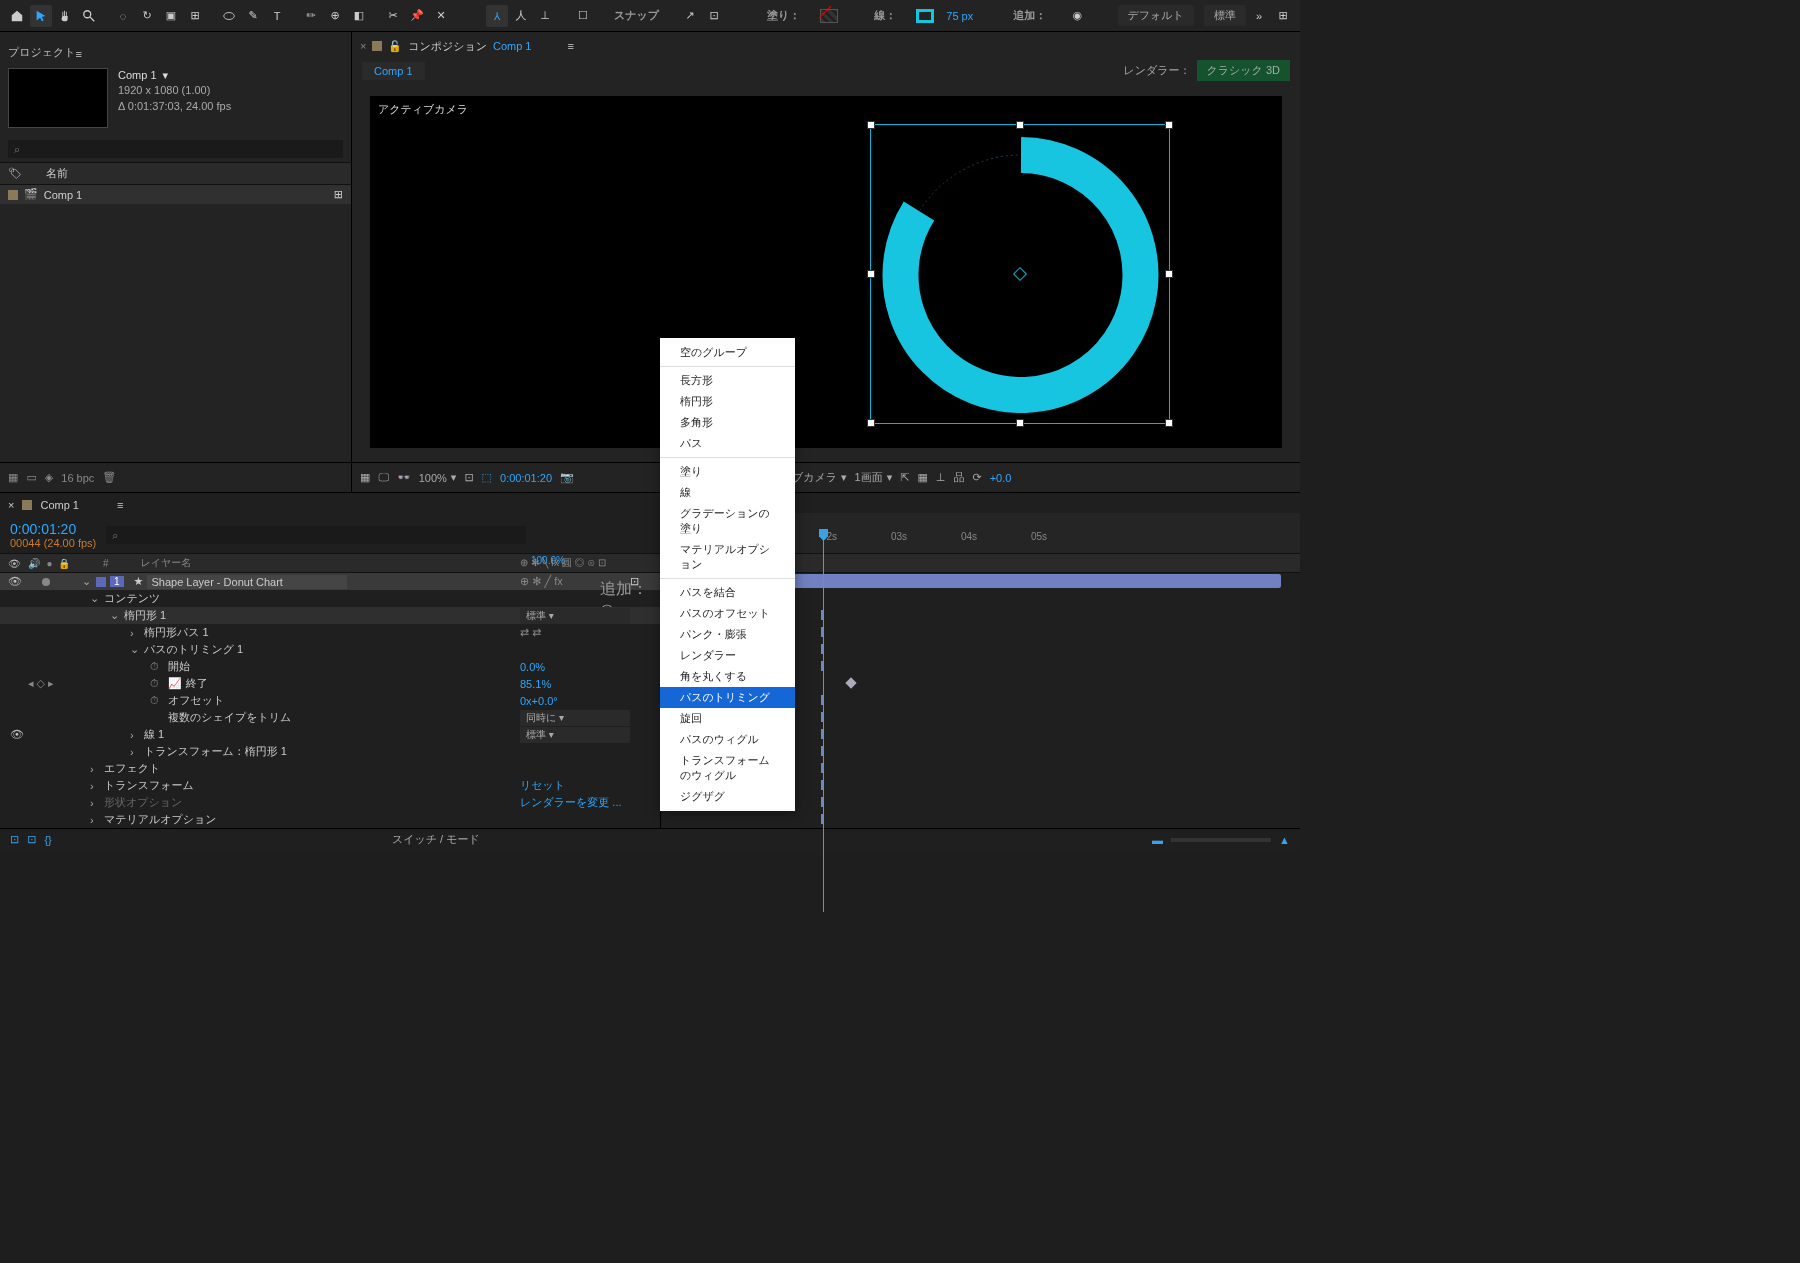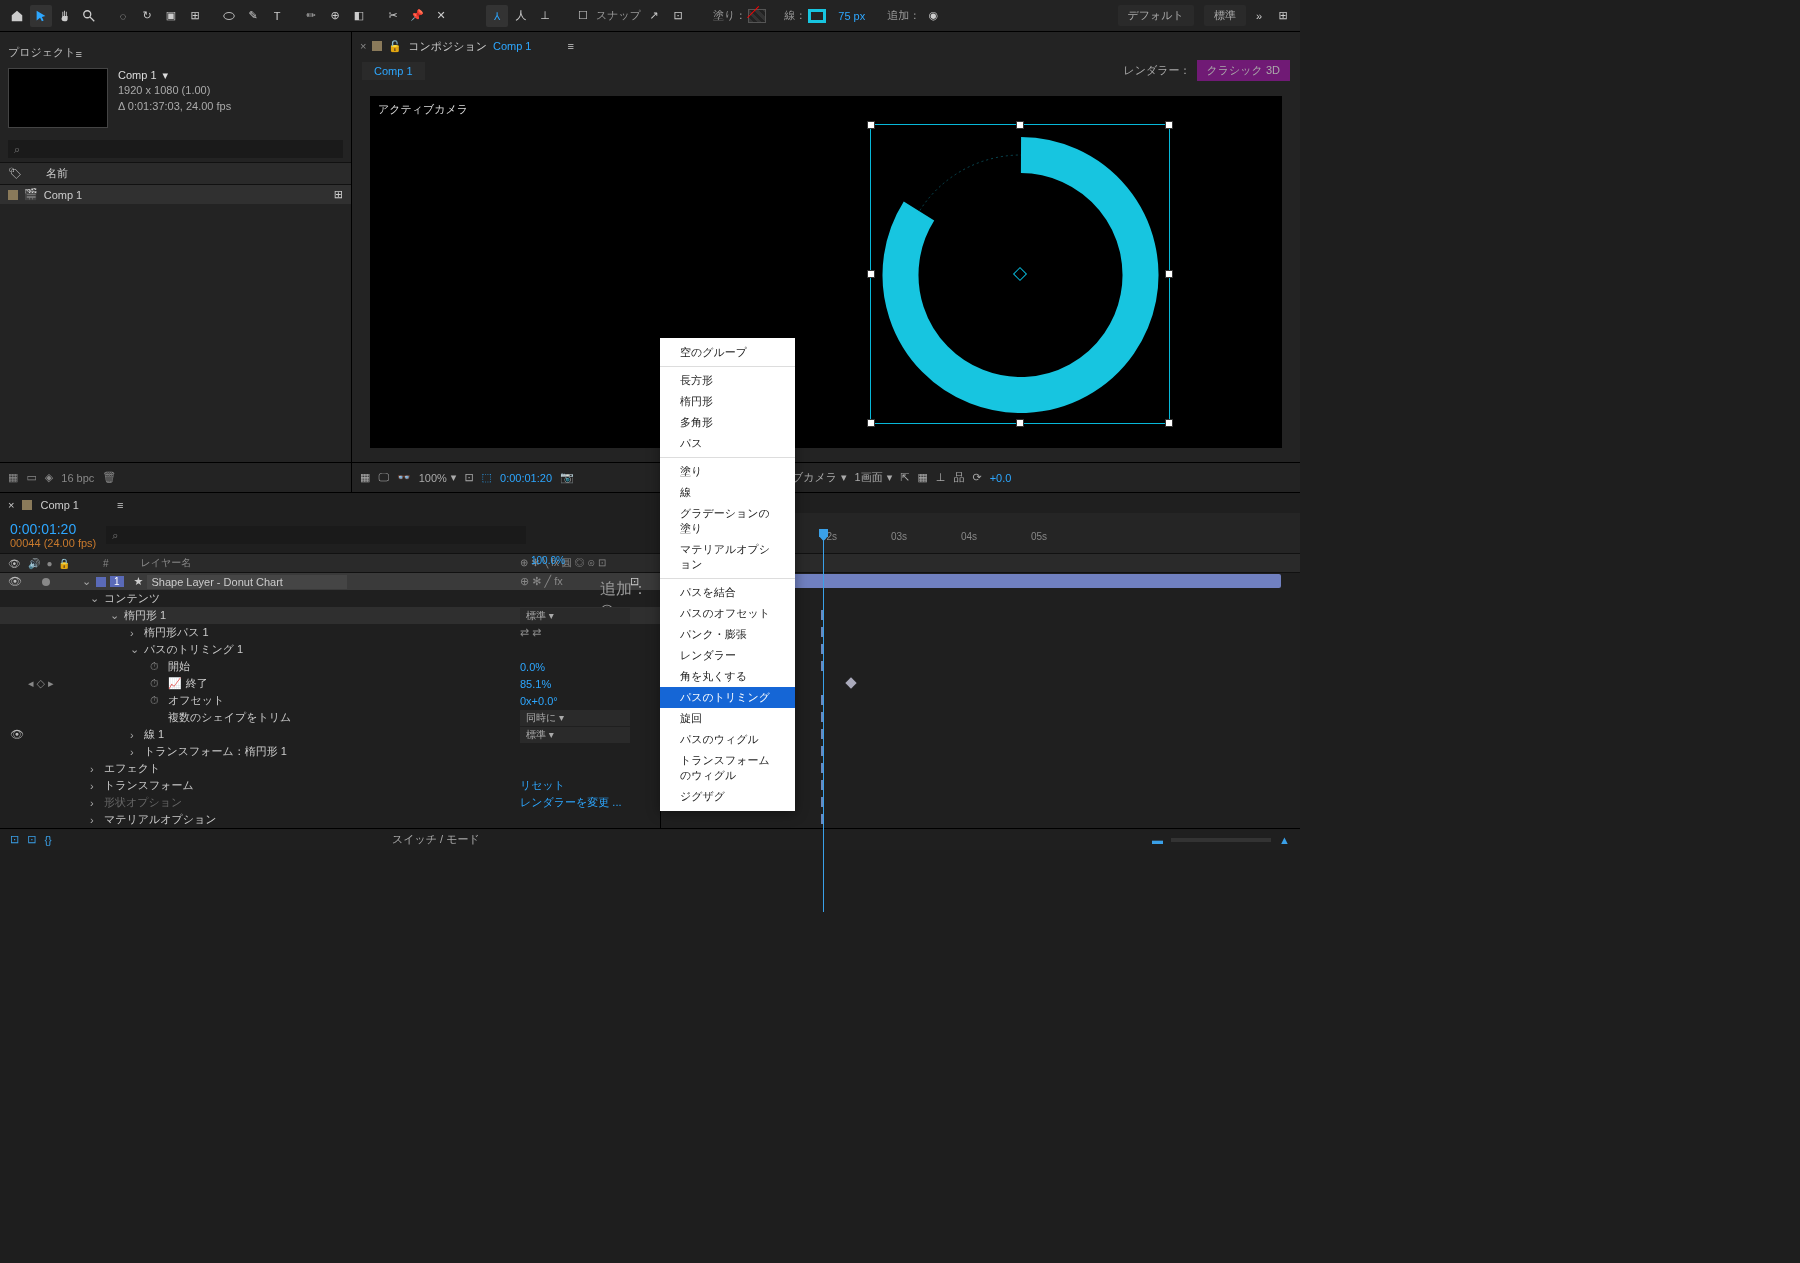--- a/index.html
+++ b/index.html
@@ -4,21 +4,21 @@
 <style>
   * { margin: 0; padding: 0; box-sizing: border-box; font-family: "Hiragino Sans", "Meiryo", sans-serif; }
   body { background: #1e1e1e; color: #ccc; font-size: 11px; width: 1300px; height: 912px; overflow: hidden; position: relative; }
   
   
   .toolbar { height: 32px; background: #232323; display: flex; align-items: center; padding: 0 6px; gap: 2px; border-bottom: 1px solid #000; }
   .tool { width: 22px; height: 22px; display: flex; align-items: center; justify-content: center; cursor: pointer; border-radius: 2px; color: #ccc; }
   .tool.active { background: #333; color: #2da7ff; }
   .tool svg { width: 14px; height: 14px; fill: currentColor; }
   .toolbar-sep { width: 8px; }
-  .toolbar-label { color: #999; font-size: 11px; margin: 0 0; }
+  .toolbar-label { color: #999; font-size: 11px; margin: 0 18px; font-weight: bold; }
   .toolbar-swatch { width: 18px; height: 14px; border: 1px solid #555; display: inline-block; }
   .toolbar-right { margin-left: auto; display: flex; align-items: center; gap: 10px; }
   .pill { background: #2a2a2a; padding: 3px 10px; border-radius: 2px; color: #aaa; }
   
   
   .columns { display: flex; height: 460px; }
   .project-panel { width: 352px; background: #232323; border-right: 1px solid #000; display: flex; flex-direction: column; }
   .panel-tab-strip { height: 28px; display: flex; align-items: flex-end; padding: 0 8px; }
   .panel-tab { color: #bbb; font-size: 11px; }
   .comp-thumb-row { display: flex; padding: 8px; gap: 10px; }
@@ -30,21 +30,21 @@
   .project-header { background: #2a2a2a; padding: 3px 8px; display: flex; align-items: center; gap: 6px; border-top: 1px solid #111; border-bottom: 1px solid #111; }
   .project-row { padding: 3px 8px; display: flex; align-items: center; gap: 6px; background: #303030; }
   .project-footer { margin-top: auto; height: 30px; display: flex; align-items: center; padding: 0 8px; gap: 8px; color: #888; border-top: 1px solid #000; }
   
   .comp-panel { flex: 1; background: #232323; display: flex; flex-direction: column; }
   .comp-tab-strip { height: 28px; display: flex; align-items: center; padding: 0 8px; gap: 6px; }
   .comp-tab-strip .x { color: #888; }
   .comp-name-crumb { padding: 2px 10px; display: flex; }
   .crumb-chip { background: #2a2a2a; padding: 3px 12px; color: #2da7ff; font-size: 11px; }
   .renderer { position: absolute; right: 10px; top: 60px; color: #aaa; font-size: 11px; display: flex; align-items: center; gap: 6px; }
-  .renderer-sel { background: #701a75; padding: 3px 10px; }
+  .renderer-sel { background: #14532d; padding: 3px 10px; }
   .viewport { flex: 1; position: relative; background: #232323; margin: 4px 8px; }
   .canvas { position: absolute; inset: 10px 10px 10px 10px; background: #000; }
   .active-cam { position: absolute; left: 8px; top: 6px; color: #ddd; font-size: 11px; }
   .bbox { position: absolute; border: 1px solid #07b8d9; }
   .handle { position: absolute; width: 8px; height: 8px; background: #fff; border: 1px solid #333; }
   .arc-svg { position: absolute; }
   .anchor { position: absolute; width: 10px; height: 10px; border: 1px solid #07b8d9; transform: rotate(45deg); }
   
   .viewer-footer { height: 30px; display: flex; align-items: center; padding: 0 8px; gap: 8px; color: #aaa; font-size: 11px; border-top: 1px solid #000; }
   .link { color: #2da7ff; }

